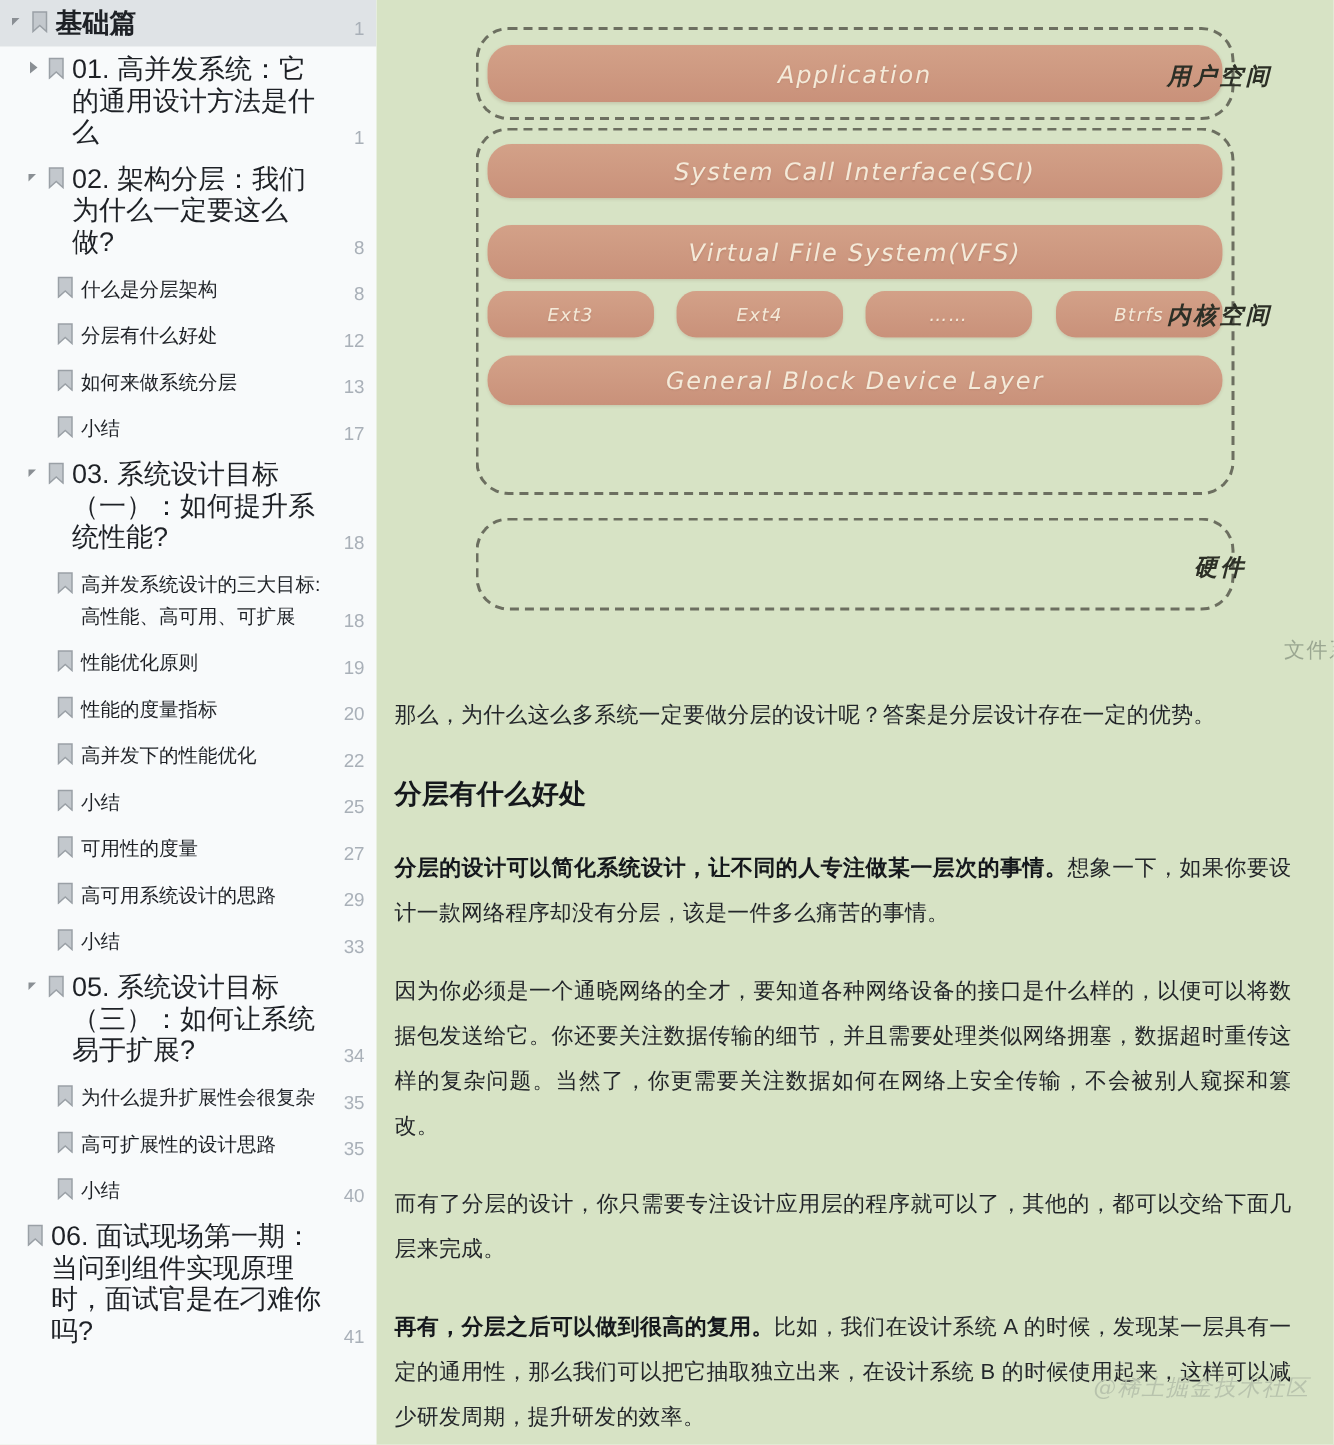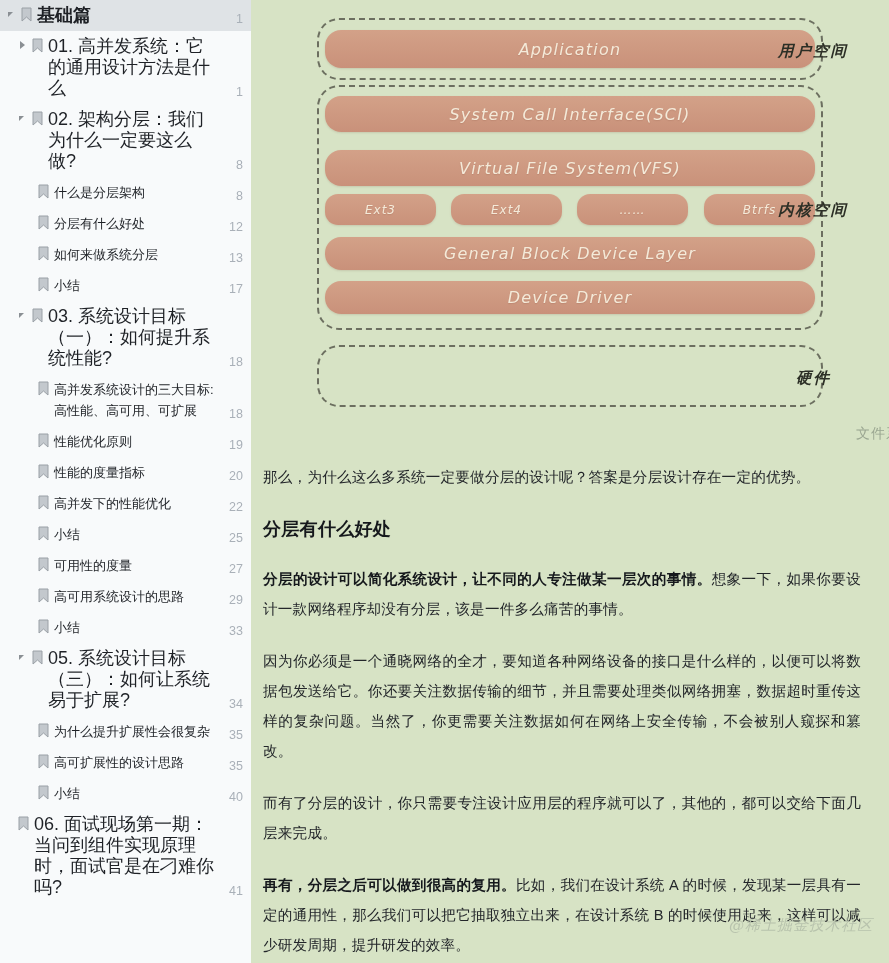--- a/index.html
+++ b/index.html
@@ -427,21 +427,20 @@
       <div class="dash-group" style="left:66px; top:85px; width:506px; height:245px;"></div>
       <div class="lbox" style="left:74px; top:96px; width:490px; height:36px;">System Call Interface(SCI)</div>
       <div class="lbox" style="left:74px; top:150px; width:490px; height:36px;">Virtual File System(VFS)</div>
 
       <div class="lbox small" style="left:74px; top:194px; width:111px; height:31px;">Ext3</div>
       <div class="lbox small" style="left:200px; top:194px; width:111px; height:31px;">Ext4</div>
       <div class="lbox small" style="left:326px; top:194px; width:111px; height:31px;">……</div>
       <div class="lbox small" style="left:453px; top:194px; width:111px; height:31px;">Btrfs</div>
 
       <div class="lbox" style="left:74px; top:237px; width:490px; height:33px;">General Block Device Layer</div>
-      <div class="lbox" style="left:74px; top:281px; width:490px; height:33px;">Device Driver</div>
       <div class="space-label" style="left:527px; top:200px;">内核空间</div>
 
       <div class="dash-group" style="left:66px; top:345px; width:506px; height:62px;"></div>
       <div class="space-label" style="left:545px; top:368px;">硬件</div>
 
       <div class="fig-caption">文件系统层次图</div>
     </div>
 
     <div id="article">
         <p>那么，为什么这么多系统一定要做分层的设计呢？答案是分层设计存在一定的优势。</p>

